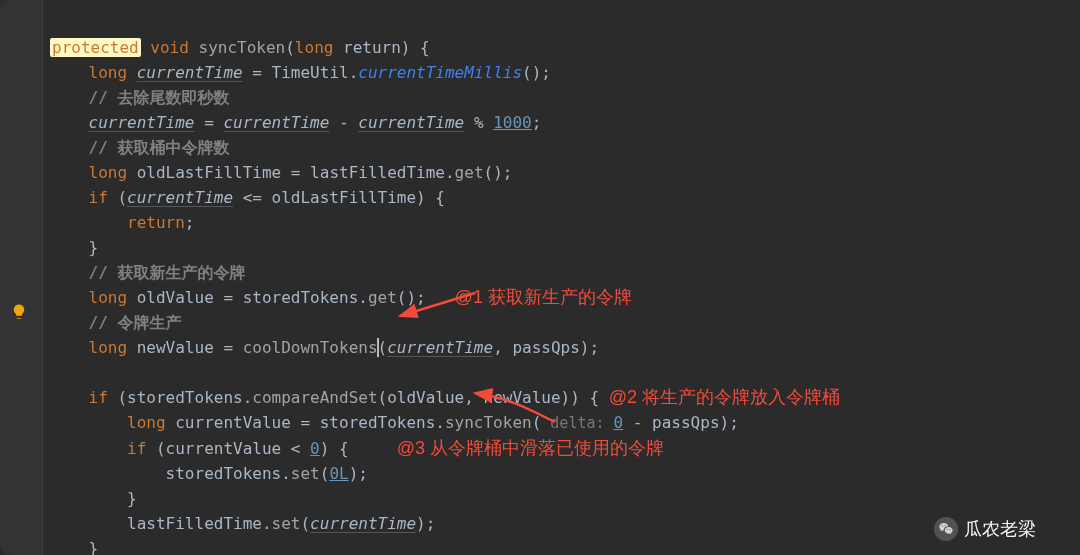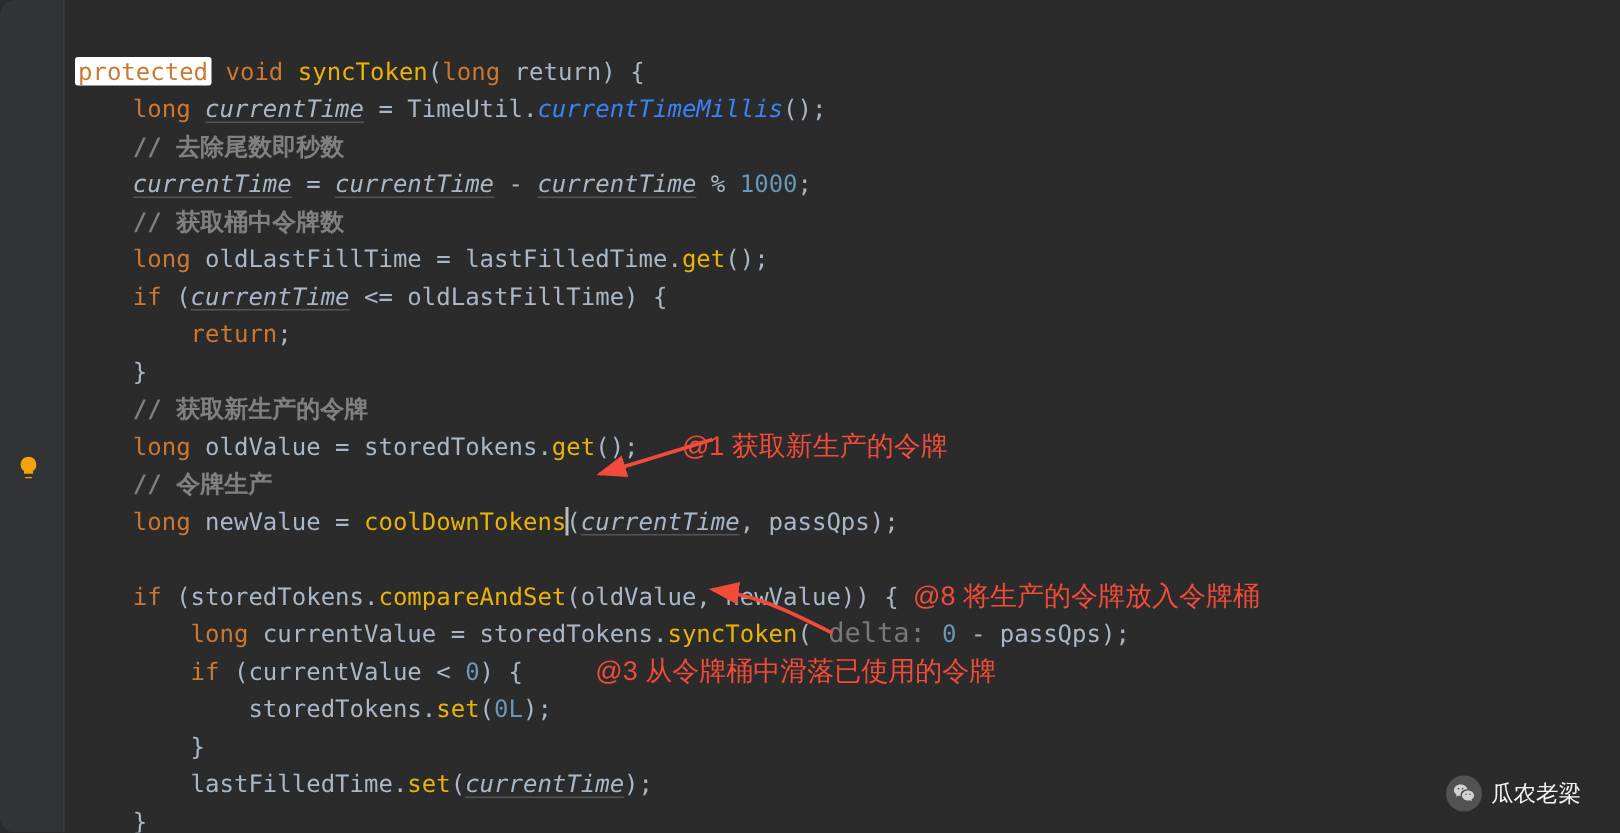--- a/index.html
+++ b/index.html
@@ -27,28 +27,28 @@
     border-right: 1px solid #3c3f41;
   }
   .code {
     position: absolute;
     left: 50px;
     top: 10px;
     white-space: pre;
     line-height: 25px;
   }
   .kw       { color: #CC7832; }   
-  .kw-hl    { color: #CC7832; background: #ffffff; border-radius: 2px; padding: 0 2px;}
-  .fn       { color: #eab308; }
-  .num      { color: #6897BB; }
+  .kw-hl    { color: #CC7832; background: #fef9c3; border-radius: 2px; padding: 0 2px;}
+  .fn       { color: #a3a3a3; }
+  .num      { color: #6897BB; text-decoration: underline; }
   .comment  { color: #808080; font-weight: bold; }
   .paren    { color: #A9B7C6; }
   .static   { font-style: italic; color:#3b82f6;}
   .under    { text-decoration: underline; text-decoration-color: #555; text-underline-offset: 3px; font-style: italic;}
-  .param-hint { color:#787878; font-style: normal; font-size: 18px;}
+  .param-hint { color:#787878; font-style: normal; font-size: 15px;}
   .anno { color:#F24B3A; font-family: "PingFang SC","Microsoft YaHei",sans-serif; font-size:18px;}
   .arrow {
     position:absolute;
     pointer-events:none;
   }
   
   .bulb {
     position:absolute; left:10px; top:303px;
     width:18px; height:18px;
   }
@@ -57,24 +57,24 @@
   .caret {
     display:inline-block;
     width:2px; height:19px;
     background:#bbb;
     vertical-align:text-bottom;
     margin:0 -1px;
   }
   
   .watermark {
     position:absolute;
-    right:26px; bottom:14px;
+    right:44px; bottom:14px;
     color:#fff;
     font-family:"PingFang SC","Microsoft YaHei",sans-serif;
-    font-size:15px;
+    font-size:18px;
     display:flex;
     align-items:center;
     gap:6px;
     opacity:.95;
   }
   .watermark .wicon {
     width:24px; height:24px;
     background:#555; border-radius:50%;
     display:inline-flex; align-items:center; justify-content:center;
     font-size:14px; color:#ccc;
@@ -102,21 +102,21 @@
     <span class="comment">// 获取桶中令牌数</span>
     <span class="kw">long</span> <span>oldLastFillTime</span><span> = </span><span>lastFilledTime</span>.<span class="fn">get</span>();
     <span class="kw">if</span><span> (</span><span class="under">currentTime</span><span> &lt;= oldLastFillTime) {</span>
         <span class="kw">return</span><span>;</span>
     <span>}</span>
     <span class="comment">// 获取新生产的令牌</span>
     <span class="kw">long</span> <span>oldValue</span><span> = storedTokens.</span><span class="fn">get</span><span>();</span>   <span class="anno">@1 获取新生产的令牌</span>
     <span class="comment">// 令牌生产</span>
     <span class="kw">long</span> <span>newValue</span><span> = </span><span class="fn">coolDownTokens</span><span class="caret"></span>(<span class="under">currentTime</span><span>, passQps);</span>
 
-    <span class="kw">if</span><span> (storedTokens.</span><span class="fn">compareAndSet</span><span>(oldValue, newValue)) {</span> <span class="anno">@8 将生产的令牌放入令牌桶</span>
+    <span class="kw">if</span><span> (storedTokens.</span><span class="fn">compareAndSet</span><span>(oldValue, newValue)) {</span> <span class="anno">@2 将生产的令牌放入令牌桶</span>
         <span class="kw">long</span> <span>currentValue</span><span> = storedTokens.</span><span class="fn">syncToken</span>(<span class="param-hint"> delta: </span><span class="num">0</span><span> - passQps);</span>
         <span class="kw">if</span><span> (currentValue &lt; </span><span class="num">0</span><span>) {</span>     <span class="anno">@3 从令牌桶中滑落已使用的令牌</span>
             <span>storedTokens.</span><span class="fn">set</span><span>(</span><span class="num">0L</span><span>);</span>
         <span>}</span>
         <span>lastFilledTime.</span><span class="fn">set</span><span>(</span><span class="under">currentTime</span><span>);</span>
     <span>}</span>
 
 </div>
 </div>
 

